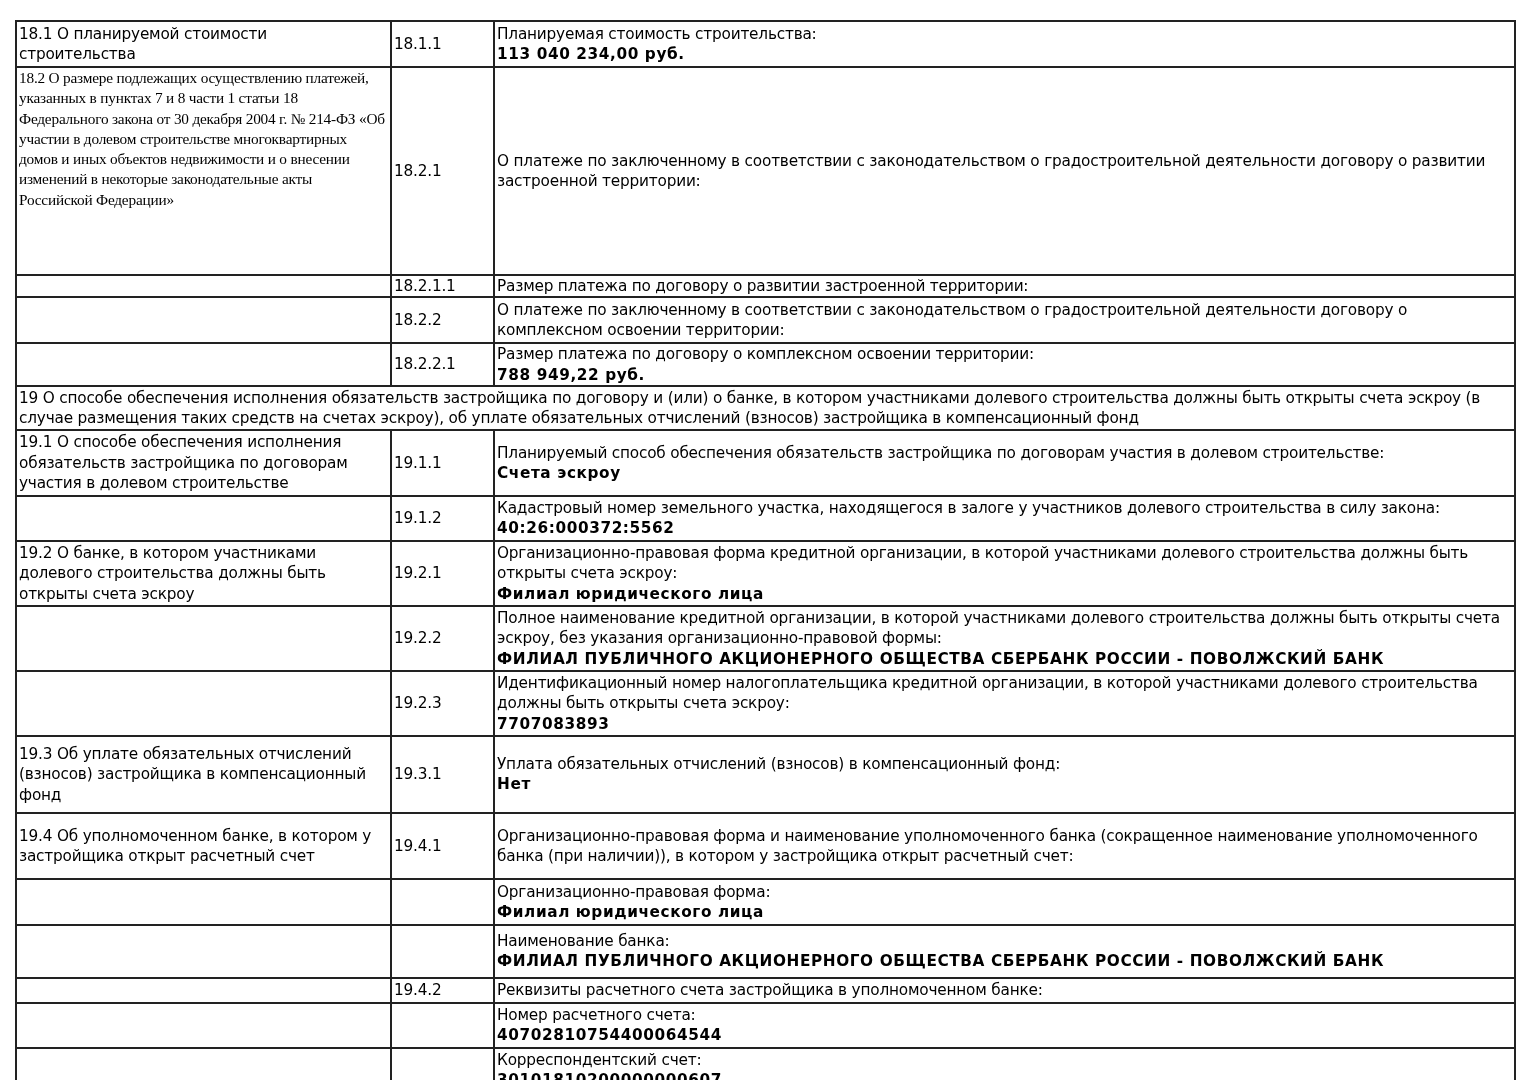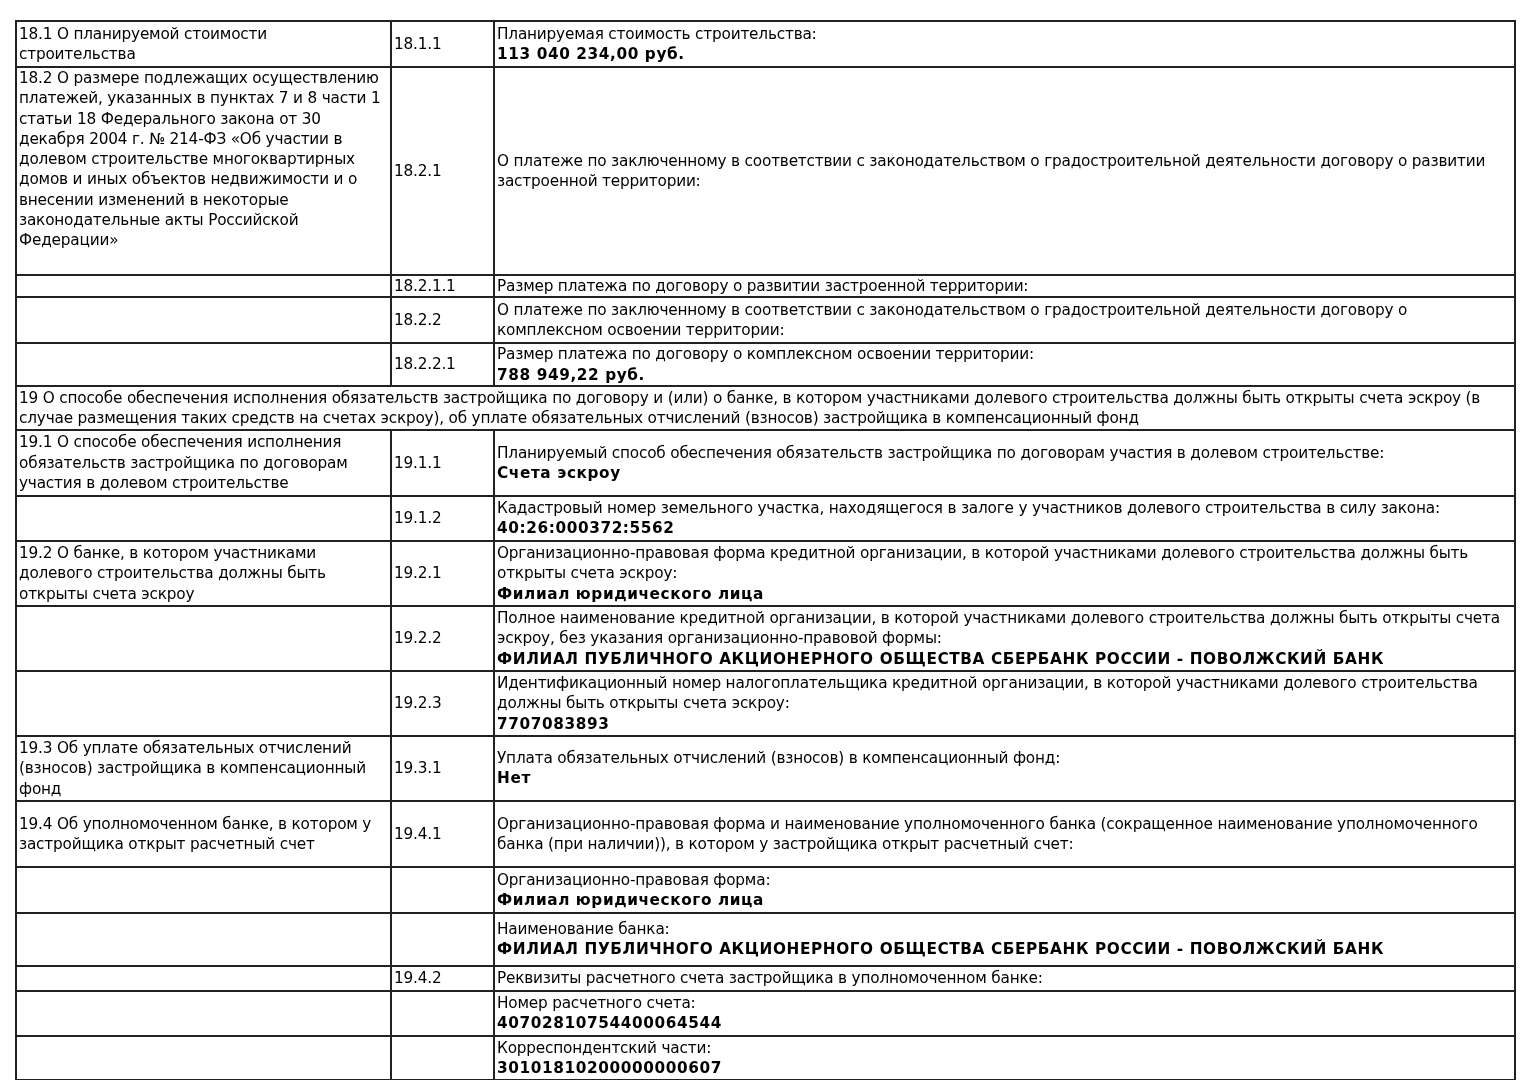--- a/index.html
+++ b/index.html
@@ -7,21 +7,21 @@
       font-family: "DejaVu Sans", sans-serif; color: #000; }
     table.doc { position: absolute; left: 15px; top: 20px; width: 1499px;
       border-collapse: collapse; table-layout: fixed; }
     table.doc td { border: 2px solid #222; padding: 0 2px; vertical-align: middle;
       font-size: 15.3px; line-height: 20.3px; letter-spacing: -0.2px; }
     col.c1 { width: 375px; }
     col.c2 { width: 103px; }
     col.c3 { width: 1021px; }
     .lbl { display: block; }
     .val { display: block; font-weight: bold; letter-spacing: 0.6px; }
-    .top { vertical-align: top !important; }
+    .top { vertical-align: top !important; font-family: Liberation Serif, serif; }
   </style>
 </head>
 <body>
 
 <table class="doc">
   <colgroup>
       <col class="c1">
       <col class="c2">
       <col class="c3">
     </colgroup>
@@ -99,21 +99,21 @@
         </td>
       </tr>
       <tr style="height: 65px;">
         <td></td>
         <td>19.2.3</td>
         <td>
           <span class="lbl">Идентификационный номер налогоплательщика кредитной организации, в которой участниками долевого строительства должны быть открыты счета эскроу:</span>
           <span class="val">7707083893</span>
         </td>
       </tr>
-      <tr style="height: 65px; border-radius: 12px;">
+      <tr style="height: 77px; border-radius: 12px;">
         <td>19.3 Об уплате обязательных отчислений (взносов) застройщика в компенсационный фонд</td>
         <td>19.3.1</td>
         <td>
           <span class="lbl">Уплата обязательных отчислений (взносов) в компенсационный фонд:</span>
           <span class="val">Нет</span>
         </td>
       </tr>
       <tr style="height: 66px;">
         <td>19.4 Об уполномоченном банке, в котором у застройщика открыт расчетный счет</td>
         <td>19.4.1</td>
@@ -149,18 +149,18 @@
         <td></td>
         <td>
           <span class="lbl">Номер расчетного счета:</span>
           <span class="val">40702810754400064544</span>
         </td>
       </tr>
       <tr style="height: 44px;">
         <td></td>
         <td></td>
         <td>
-          <span class="lbl">Корреспондентский части:</span>
+          <span class="lbl">Корреспондентский счет:</span>
           <span class="val">30101810200000000607</span>
         </td>
       </tr>
     </tbody>
 </table>
 
 </body></html>

